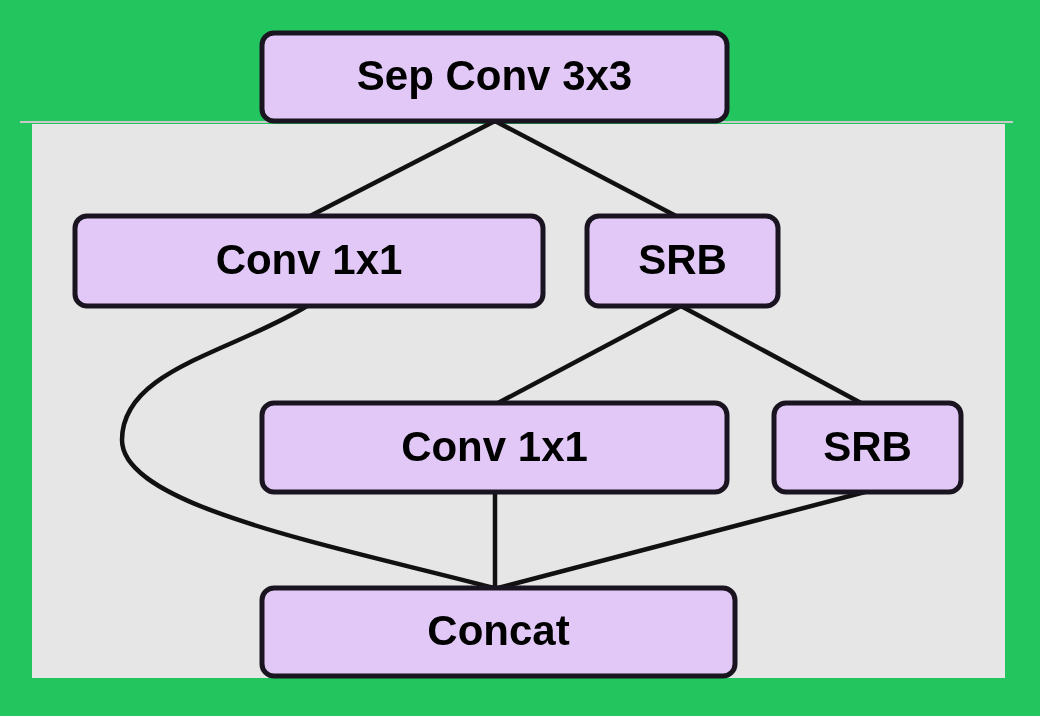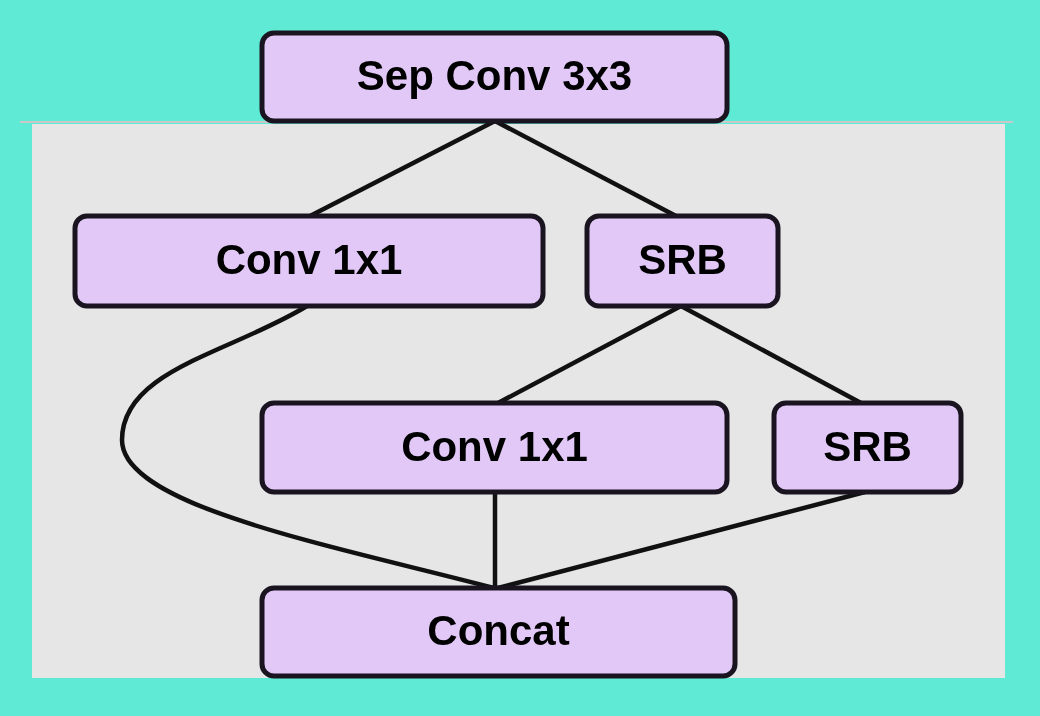--- a/index.html
+++ b/index.html
@@ -50,21 +50,21 @@
     stroke: none;
   }
   .panel-topline {
     stroke: #c9c9c9;
     stroke-width: 2;
   }
 </style>
 </head>
 <body style="background: rgb(255, 255, 255);">
 
-<div id="diagram-root" style="background: #5eead4;">
+<div id="diagram-root" style="background: #22c55e;">
   <svg id="diagram-svg" viewBox="0 0 1040 716" xmlns="http://www.w3.org/2000/svg">
 
     <g>
       <rect class="panel-rect" x="32" y="124" width="973" height="554" fill="#e6e6e6"></rect>
       <line class="panel-topline" x1="20" x2="1013" y1="122" y2="122" stroke="#c9c9c9"></line>
     </g>
 
     <g id="edges-group">
         <path class="edge-path" d="M 495 121 L 310 216" stroke="#111111"></path>
         <path class="edge-path" d="M 495 121 L 676 216" stroke="#111111"></path>

